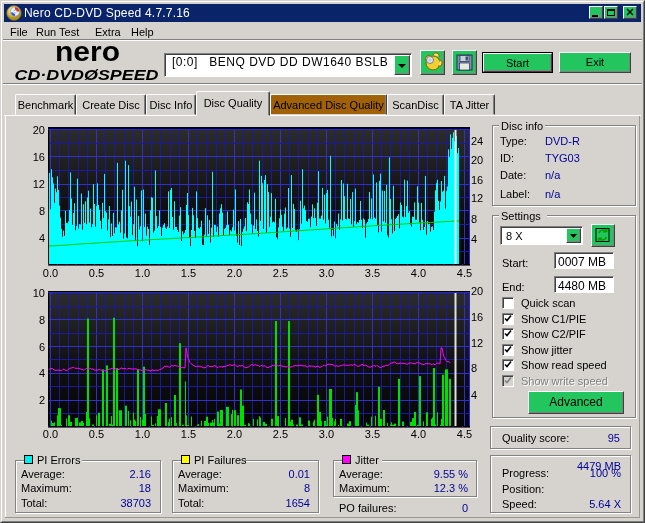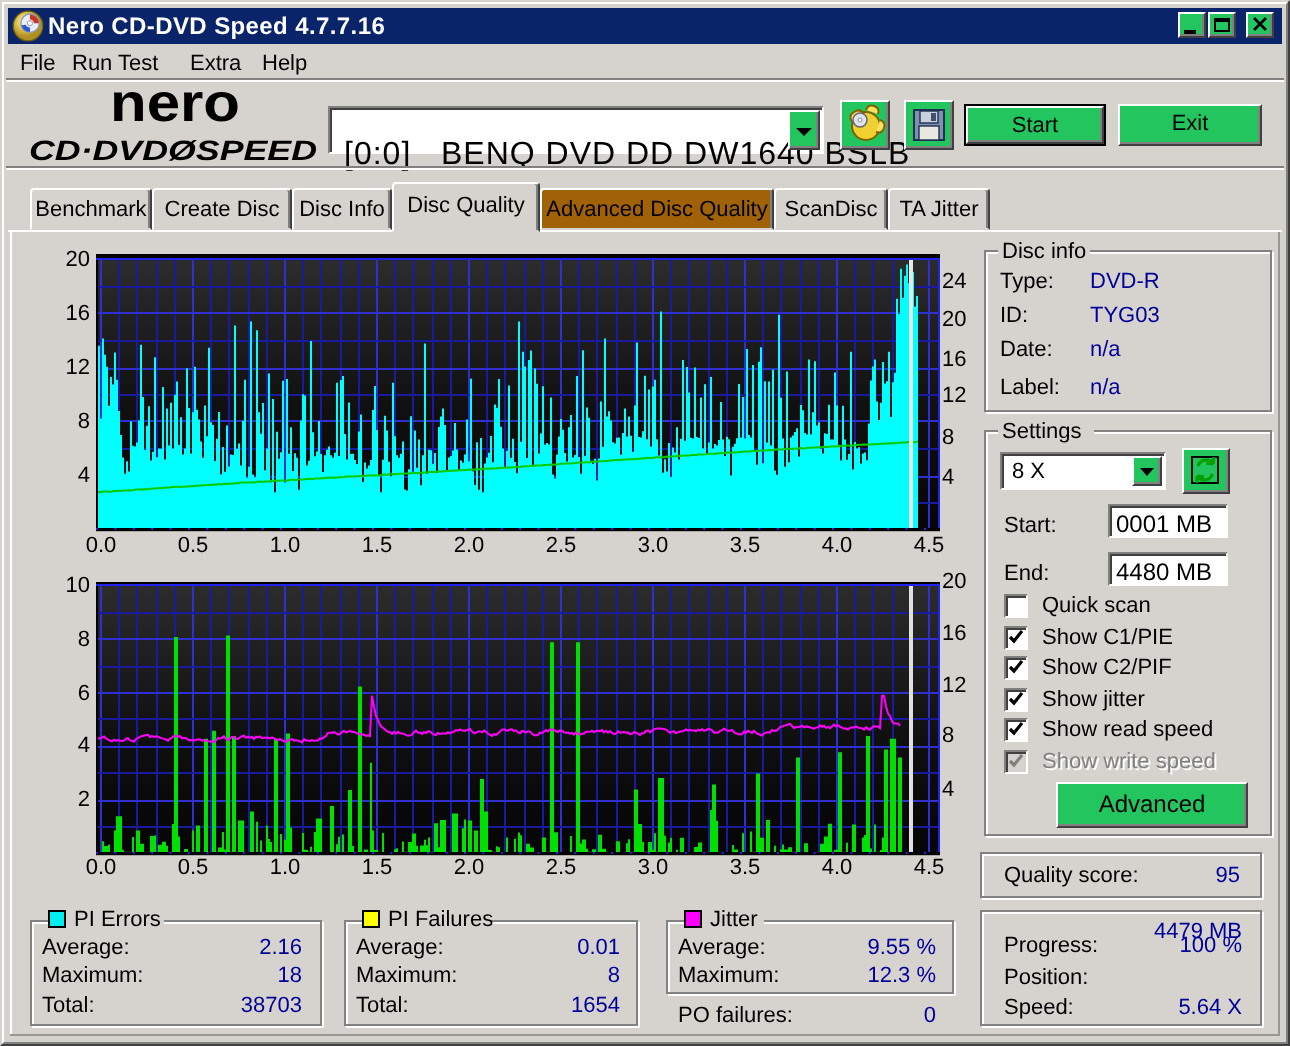--- a/index.html
+++ b/index.html
@@ -21,21 +21,21 @@
         <stop offset="45%" stop-color="#e8d060"></stop>
         <stop offset="100%" stop-color="#b09020"></stop>
       </radialGradient>
     </defs>
  <circle cx="8" cy="8" r="7.4" fill="url(#cd)" stroke="#706010" stroke-width="0.6"></circle>
  <circle cx="9" cy="6.6" r="4.6" fill="#e8eef8" stroke="#8899bb" stroke-width="0.7"></circle>
  <path d="M9 2.2 A4.4 4.4 0 0 1 13.4 6.6 L11 6.6 A2.4 2.4 0 0 0 9 4.6 Z" fill="#cc3322"></path>
  <path d="M4.8 7.6 A4.4 4.4 0 0 0 9 11 L9 8.8 A2.4 2.4 0 0 1 6.8 7.4 Z" fill="#3355cc"></path>
  <circle cx="9" cy="6.6" r="1.3" fill="#fff" stroke="#99a" stroke-width="0.5"></circle>
 </svg>
-<div class="lbl" style="left:24px;top:6px;color:#fff;font-size:12px;font-weight:bold;letter-spacing:0.2px">Nero CD-DVD Speed 4.7.7.16</div>
+<div class="lbl" style="left:24px;top:6px;color:#fff;font-size:12px;font-weight:normal;letter-spacing:0.2px">Nero CD-DVD Speed 4.7.7.16</div>
 <div class="ab raised" style="left:589px;top:6px;width:14px;height:13px">
     <div class="ab" style="left:2px;top:8px;width:6px;height:2px;background:#000"></div>
   </div>
 <div class="ab raised" style="left:604px;top:6px;width:14px;height:13px">
     <div class="ab" style="left:2px;top:2px;width:8px;height:7px;border:1px solid #000;border-top-width:2px"></div>
   </div>
 <div class="ab raised" style="left:623px;top:6px;width:14px;height:13px">
     <svg width="12" height="11" style="position:absolute;left:0;top:0">
       <path d="M3 2 L9 8 M9 2 L3 8" stroke="#000" stroke-width="1.4"></path>
     </svg>
@@ -47,21 +47,21 @@
 <div class="lbl" style="left:131px;top:26px">Help</div>
 <div class="ab" style="left:3px;top:39px;width:639px;height:1px;background:#808080"></div>
 <div class="ab" style="left:3px;top:40px;width:639px;height:1px;background:#fff"></div>
 
 <svg class="ab" style="left:0;top:42px" width="200" height="46" viewBox="0 0 200 46">
  <text x="55" y="18.5" font-family="Liberation Sans" font-size="27" font-weight="bold" textLength="65" lengthAdjust="spacingAndGlyphs">nero</text>
  <text x="14.5" y="38" font-family="Liberation Sans" font-size="14" font-weight="bold" font-style="italic" textLength="144" lengthAdjust="spacingAndGlyphs">CD·DVDØSPEED</text>
 </svg>
 
 <div class="ab sunken" style="left:164px;top:53px;width:248px;height:24px"></div>
-<div class="lbl" style="left:172px;top:69px;font-size:16px;letter-spacing:0.5px">[0:0]&nbsp;&nbsp; BENQ DVD DD DW1640 BSLB</div>
+<div class="lbl" style="left:172px;top:55px;font-size:12px;letter-spacing:0.5px">[0:0]&nbsp;&nbsp; BENQ DVD DD DW1640 BSLB</div>
 <div class="ab raised" style="left:394px;top:55px;width:16px;height:20px"><svg width="14" height="18">
       <path d="M3 8 L11 8 L7 12 Z" fill="#000"></path>
     </svg></div>
 
 <div class="ab raised" style="left:420px;top:50px;width:25px;height:25px">
  <svg width="23" height="23" viewBox="0 0 23 23">
   <circle cx="12" cy="12" r="7" fill="#f0d030" stroke="#806000" stroke-width="1"></circle>
   <path d="M5 10 q-2 -3 1 -5 q3 -2 5 1 M12 4 q1 -3 4 -2 q3 1 2 4 M19 9 q3 1 2 4 q-1 3 -4 2" fill="#ffe060" stroke="#806000" stroke-width="1"></path>
   <circle cx="9" cy="9" r="3.5" fill="#dde4f0" stroke="#667" stroke-width="0.8"></circle>
   <circle cx="9" cy="9" r="1" fill="#fff" stroke="#889" stroke-width="0.5"></circle>
@@ -344,21 +344,21 @@
     </svg></div>
 <div class="ab raised" style="left:591px;top:224px;width:24px;height:23px">
  <svg width="22" height="21" viewBox="0 0 22 21">
   <rect x="4" y="3.5" width="13" height="13" fill="none" stroke="#000" stroke-width="1"></rect>
   <path d="M7 8 A4.2 4.2 0 0 1 14.6 7 M14.6 7 L14.8 3.6 M14.6 7 L11.2 6.6" stroke="#00a000" stroke-width="1.6" fill="none"></path>
   <path d="M14.2 12 A4.2 4.2 0 0 1 6.6 13 M6.6 13 L6.4 16.4 M6.6 13 L10 13.4" stroke="#00a000" stroke-width="1.6" fill="none"></path>
  </svg>
 </div>
 <div class="lbl" style="left:502px;top:257px">Start:</div>
 <div class="ab sunken" style="left:554px;top:252px;width:60px;height:17px"></div>
-<div class="lbl" style="left:558px;top:255px;font-size:12px">0001 MB</div>
+<div class="lbl" style="left:558px;top:255px;font-size:12px">0007 MB</div>
 <div class="lbl" style="left:502px;top:281px">End:</div>
 <div class="ab sunken" style="left:554px;top:276px;width:60px;height:17px"></div>
 <div class="lbl" style="left:558px;top:279px;font-size:12px">4480 MB</div>
 <div class="ab sunken" style="left:502px;top:297px;width:12px;height:12px;background:#fff"></div>
 <div class="lbl" style="left:521px;top:297px;text-align:right;">Quick scan</div>
 <div class="ab sunken" style="left:502px;top:312.5px;width:12px;height:12px;background:#fff">
     <svg width="10" height="10" style="position:absolute;left:0px;top:0px">
       <path d="M2 4.5 L4 6.5 L8 1.5" stroke="#000" stroke-width="1.6" fill="none"></path>
     </svg>
   </div>

